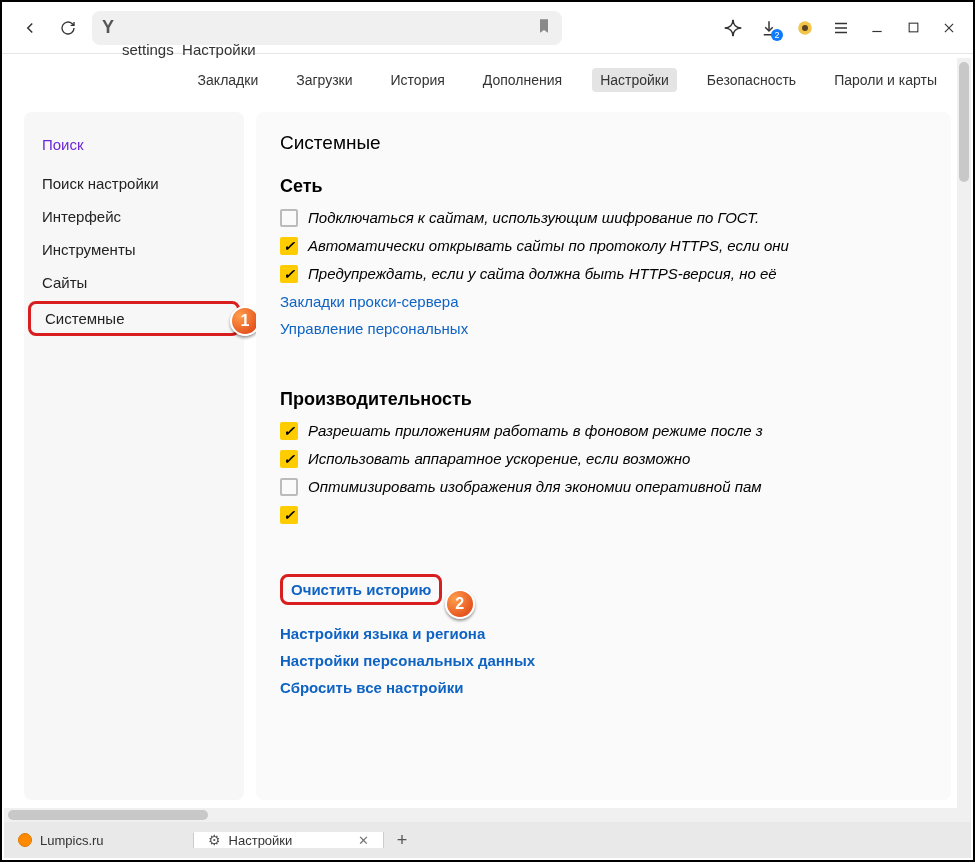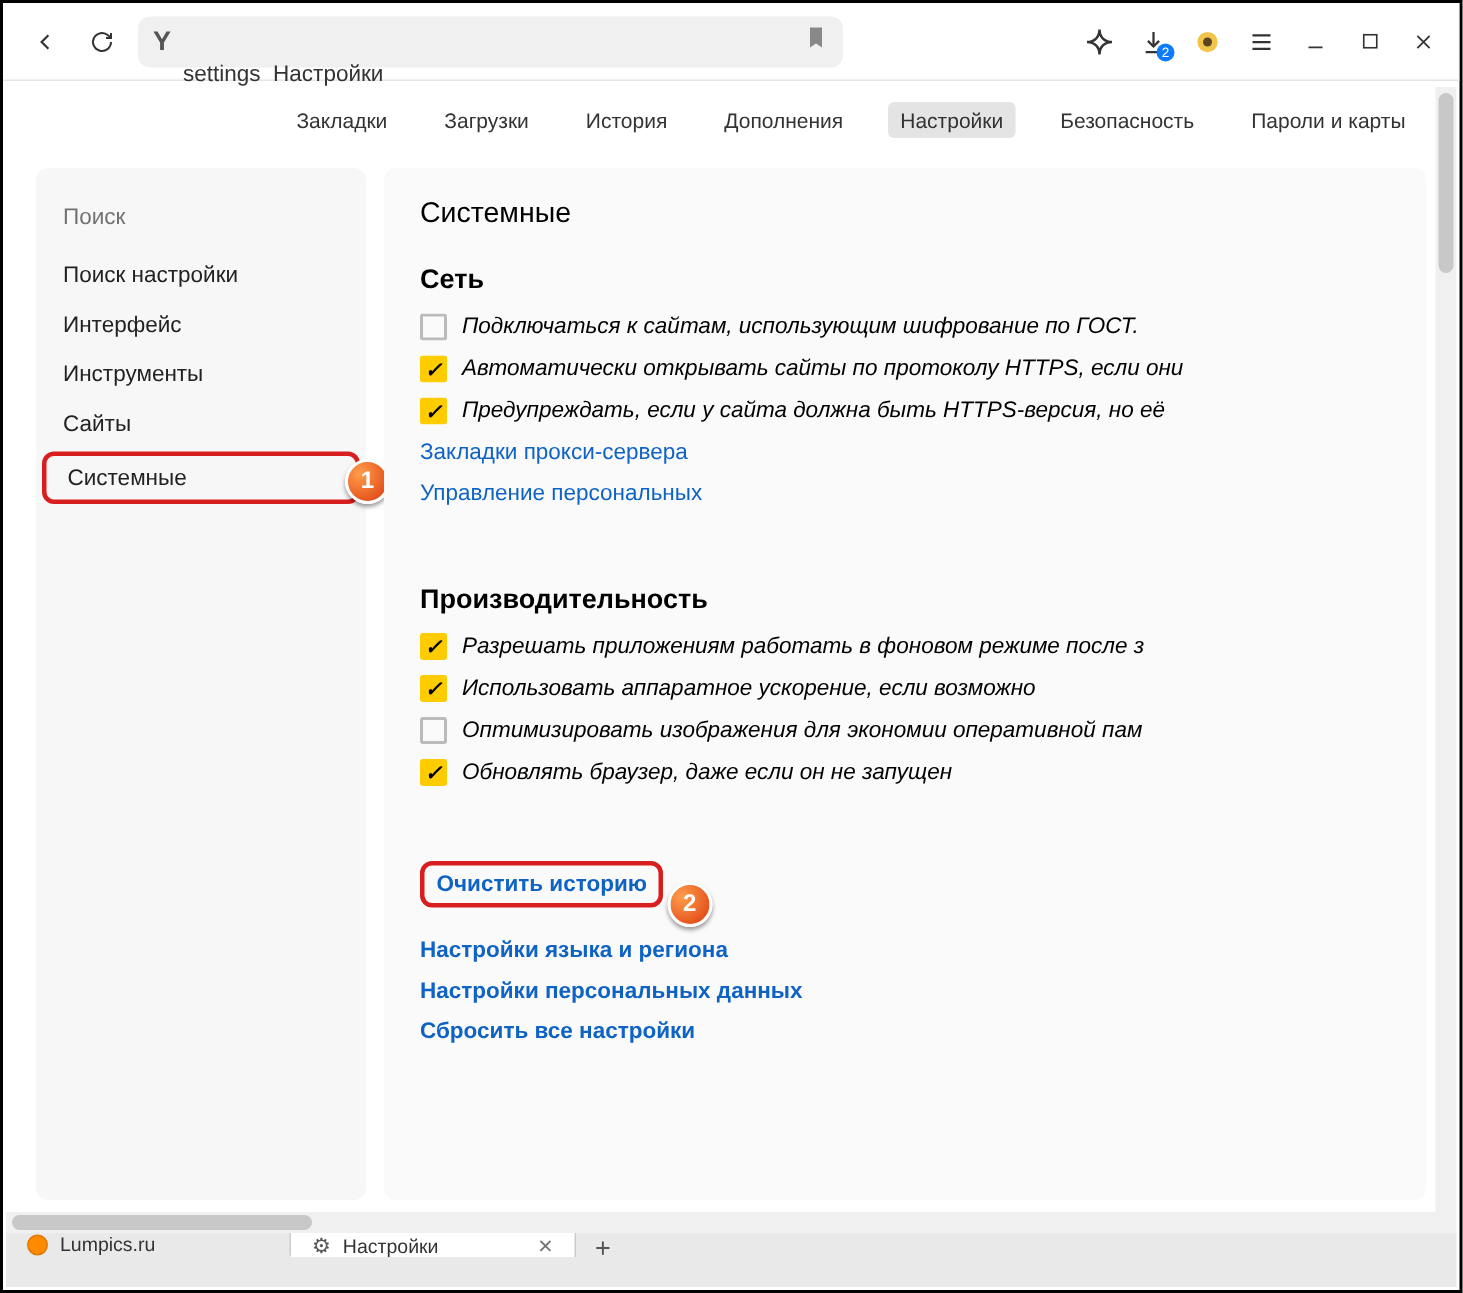--- a/index.html
+++ b/index.html
@@ -18,21 +18,21 @@
 
     
     .nav { display: flex; justify-content: flex-end; gap: 22px; padding: 14px 28px 10px; font-size: 14px; color: #333; }
     .nav span { cursor: pointer; padding: 4px 8px; border-radius: 4px; }
     .nav span.active { background: #e4e4e4; }
 
     
     .main { display: flex; padding: 10px 22px; gap: 12px; height: calc(100% - 52px - 48px - 38px - 12px); }
 
     .sidebar { width: 220px; background: #f7f7f7; border-radius: 8px; padding: 14px 0; position: relative; }
-    .sb-search { color: #737373; padding: 10px 18px 14px; font-size: 15px; }
+    .sb-search { color: #6d28d9; padding: 10px 18px 14px; font-size: 15px; }
     .sb-item { padding: 8px 18px; font-size: 15px; color: #222; cursor: pointer; }
     .sb-item.selected { border: 3px solid #d81e1e; border-radius: 8px; margin: 2px 4px; padding: 6px 14px; }
 
     .badge-num { position: absolute; width: 30px; height: 30px; border-radius: 50%; background: radial-gradient(circle at 30% 30%, #ff9d4a, #dc3a0f); border: 2px solid #fff; color: #fff; font-weight: bold; display: flex; align-items: center; justify-content: center; font-size: 16px; box-shadow: 0 2px 3px rgba(0,0,0,.4); }
     .badge1 { right: -16px; top: 194px; }
 
     .content { flex: 1; background: #fafafa; border-radius: 8px; padding: 20px 24px; overflow: hidden; position: relative; }
     .content h2 { font-size: 19px; font-weight: normal; margin-bottom: 22px; }
     .sect-title { font-weight: bold; font-size: 18px; margin: 12px 0 12px; }
     .chk-row { display: flex; align-items: flex-start; gap: 10px; margin: 10px 0; font-size: 15px; white-space: nowrap; overflow: hidden; font-style: italic; }
@@ -46,21 +46,21 @@
     .badge2-holder { position: relative; display: inline-block; }
     .badge2-holder .badge-num { left: -8px; top: -6px; position: absolute; }
 
     
     .h-scroll { position: absolute; left: 2px; right: 2px; bottom: 38px; height: 14px; background: #f0f0f0; display: flex; align-items: center; }
     .h-scroll .thumb { width: 200px; height: 10px; background: #c8c8c8; border-radius: 5px; margin-left: 4px; }
     .v-scroll { position: absolute; right: 2px; top: 56px; bottom: 52px; width: 14px; background: #f0f0f0; display: flex; align-items: flex-start; }
     .v-scroll .thumb { width: 10px; height: 120px; background: #c8c8c8; border-radius: 5px; margin: 4px auto 0; }
 
     
-    .tabstrip { position: absolute; left: 2px; right: 2px; bottom: 2px; height: 36px; background: #e9e9e9; display: flex; align-items: flex-start; }
+    .tabstrip { position: absolute; left: 2px; right: 2px; bottom: 2px; height: 36px; background: #e9e9e9; display: flex; align-items: center; }
     .tab { display: flex; align-items: center; gap: 8px; padding: 0 14px; font-size: 13px; color: #333; background: #e9e9e9; border-right: 1px solid #ccc; cursor: pointer; min-width: 190px; }
     .tab.active { background: #fff; }
     .tab .close { margin-left: auto; color: #777; }
     .fav { width: 14px; height: 14px; border-radius: 50%; display: inline-block; }
     .fav.orange { background: #ff8a00; border: 1px solid #e07800; }
     .gear { color: #555; font-size: 14px; }
     .newtab { width: 36px; display: flex; align-items: center; justify-content: center; color: #555; font-size: 18px; cursor: pointer; }
   </style>
 </head>
 <body>
@@ -180,21 +180,20 @@
     <div class="chk-row">
         <span class="chk on"></span>
         <span>Использовать аппаратное ускорение, если возможно</span>
       </div>
     <div class="chk-row">
         <span class="chk"></span>
         <span>Оптимизировать изображения для экономии оперативной пам</span>
       </div>
     <div class="chk-row">
         <span class="chk on"></span>
-        <span>Обновлять браузер, даже если он не запущен</span>
       </div>
 
     <div class="spacer"></div>
 
     <div>
       <a class="link bold outlined">Очистить историю</a>
       <span class="badge2-holder"><span class="badge-num">2</span></span>
     </div>
     <a class="link bold">Настройки языка и региона</a>
     <a class="link bold">Настройки персональных данных</a>

